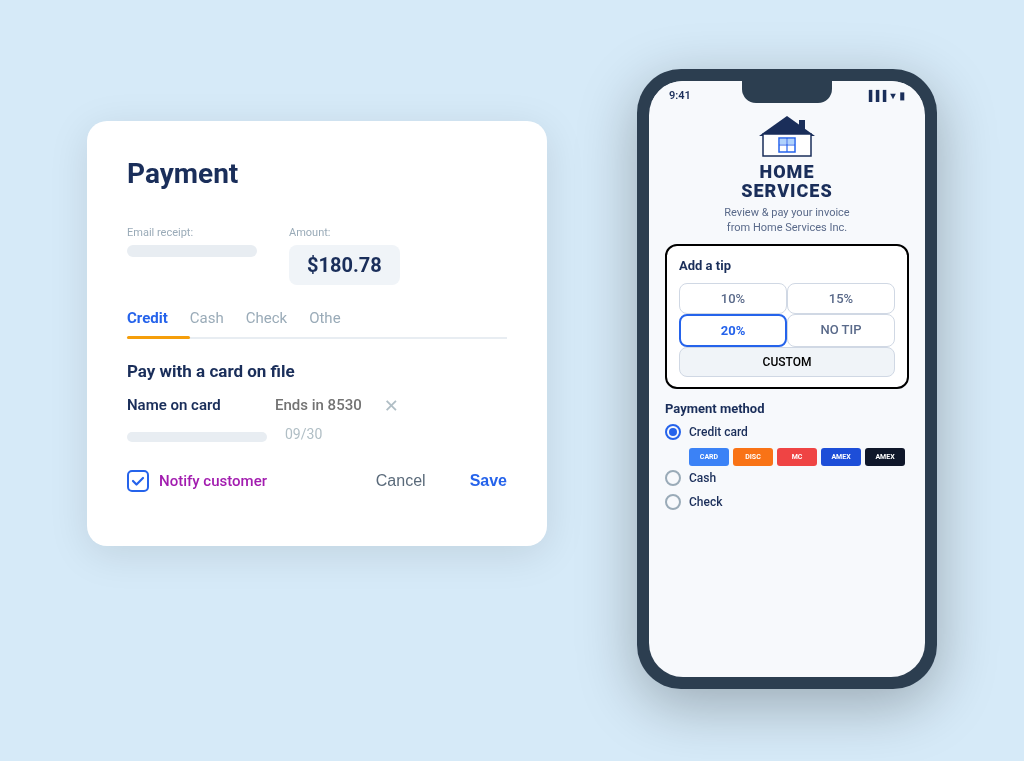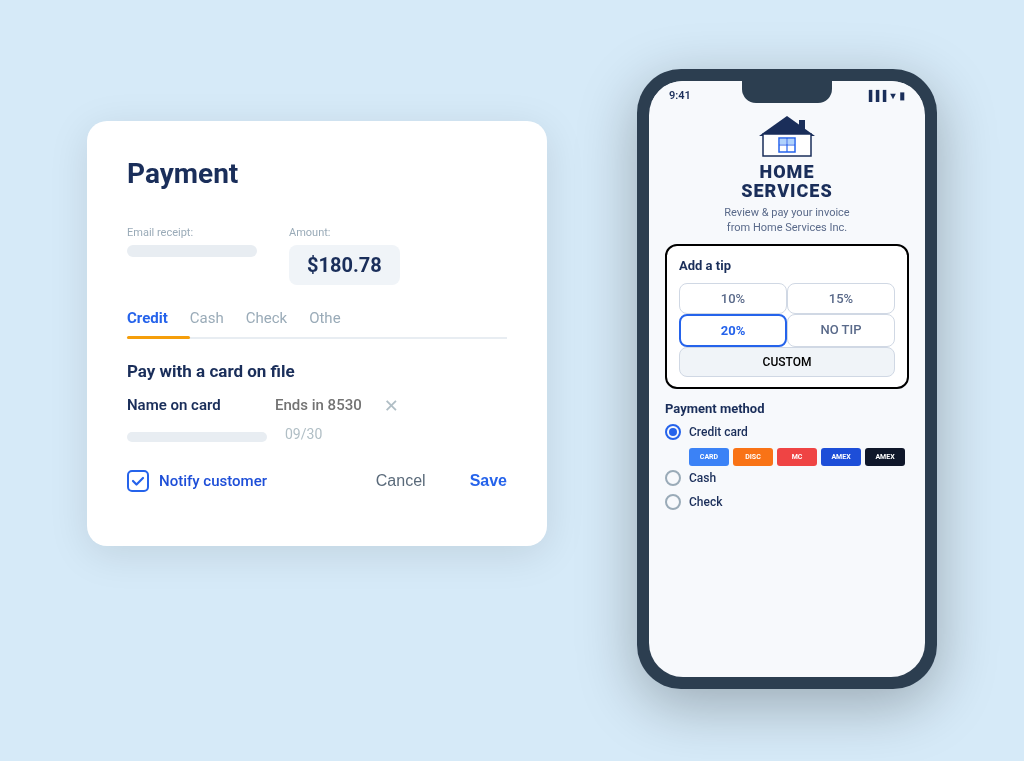--- a/index.html
+++ b/index.html
@@ -174,21 +174,21 @@
       flex-shrink: 0;
     }
 
     .checkbox-blue svg {
       width: 14px;
       height: 14px;
     }
 
     .notify-label {
       font-size: 15px;
-      color: #1d4ed8;
+      color: #a21caf;
       font-weight: 500;
     }
 
     .action-row {
       display: flex;
       align-items: center;
       gap: 44px;
       margin-left: auto;
       justify-content: flex-end;
     }

